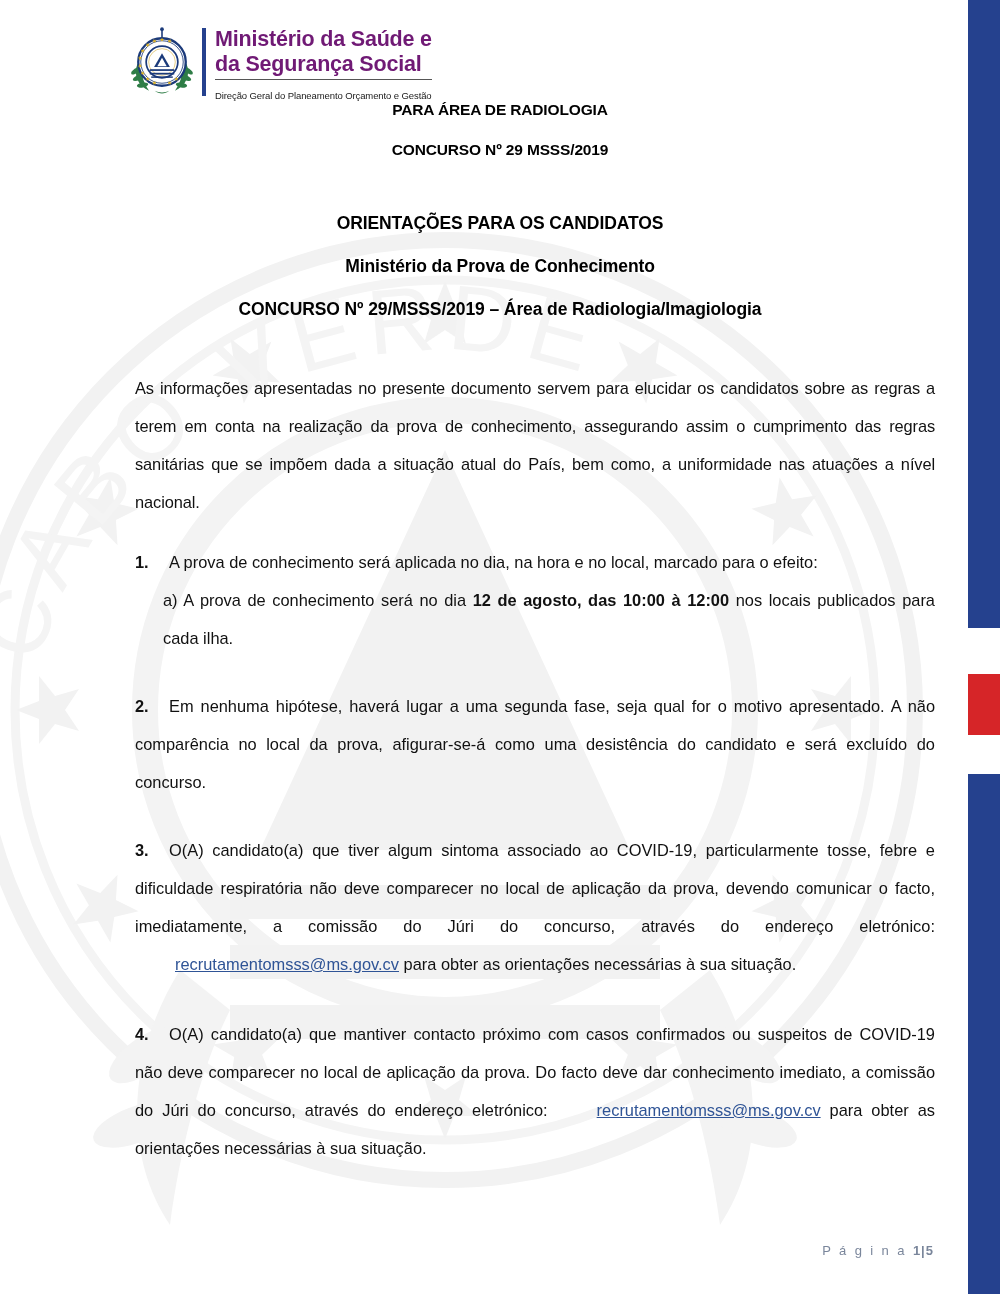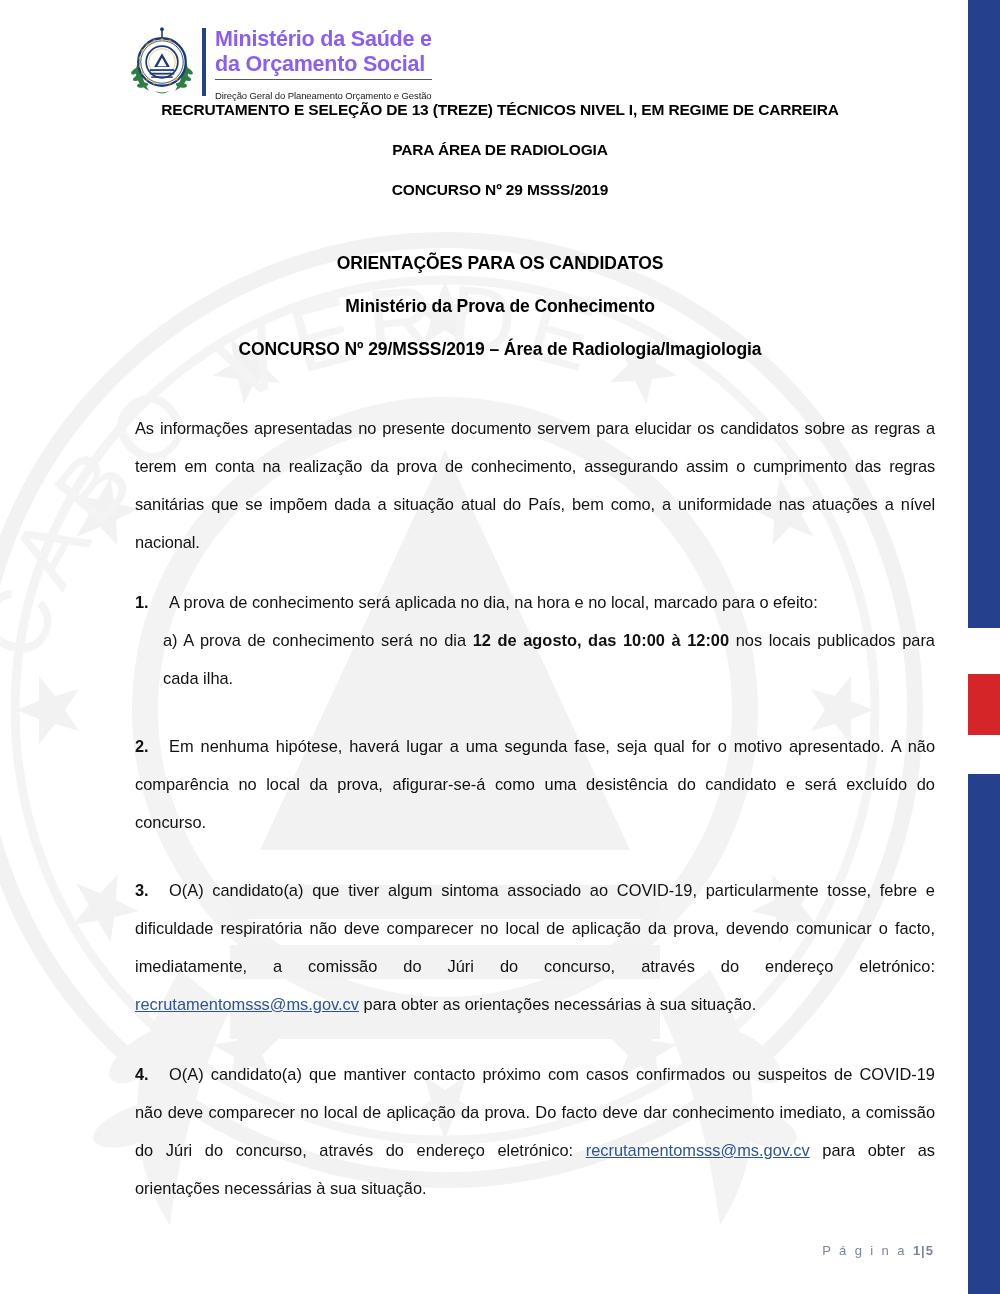--- a/index.html
+++ b/index.html
@@ -57,21 +57,21 @@
     align-self: stretch;
     margin: 2px 9px 0 4px;
     height: 68px;
   }
   #logo-text { padding-top: 1px; }
   #logo-line1, #logo-line2 {
     font-family: "Liberation Sans", sans-serif;
     font-weight: bold;
     font-size: 21.5px;
     line-height: 25px;
-    color: #8b5cf6;
+    color: #701a75;
     letter-spacing: -0.2px;
     white-space: nowrap;
   }
   #logo-sub {
     font-family: "Liberation Sans", sans-serif;
     font-size: 9.5px;
     color: #1a1a1a;
     border-top: 1px solid #555;
     padding-top: 10px;
     margin-top: 2px;
@@ -146,20 +146,21 @@
     text-align: justify;
     font-size: 16.4px;
     line-height: 38px;
   }
   .first-line-pad { text-indent: 34px; }
 
   b.strong { font-weight: bold; }
   a.maillink {
     color: #2f5496;
     text-decoration: underline;
+    margin-left: 40px;
   }
 
   #footer-page {
     position: absolute;
     right: 66px;
     top: 1243px;
     font-size: 13px;
     letter-spacing: 2.4px;
     color: #7a869b;
     z-index: 2;
@@ -323,29 +324,28 @@
 
       <rect x="33" y="60" width="34" height="2.4" fill="#1b3a7a"></rect>
       <rect x="33" y="65" width="34" height="2.4" fill="#1b3a7a"></rect>
       <rect x="35" y="70" width="30" height="2.0" fill="#1b3a7a"></rect>
     </svg>
 
     <div id="logo-divider"></div>
 
     <div id="logo-text">
       <div id="logo-line1">Ministério da Saúde e</div>
-      <div id="logo-line2">da Orçamento Social</div>
+      <div id="logo-line2">da Segurança Social</div>
       <div id="logo-sub">Direção Geral do Planeamento Orçamento e Gestão</div>
     </div>
   </div>
 
   <div id="content">
 
     <div id="head-group">
-      <div class="heading-block">RECRUTAMENTO E SELEÇÃO DE 13 (TREZE) TÉCNICOS NIVEL I, EM REGIME DE CARREIRA</div>
       <div class="heading-block">PARA ÁREA DE RADIOLOGIA</div>
       <div class="heading-block">CONCURSO Nº 29 MSSS/2019</div>
     </div>
 
     <div id="title-group">
       <div class="title-line">ORIENTAÇÕES PARA OS CANDIDATOS</div>
       <div class="title-line">Ministério da Prova de Conhecimento</div>
       <div class="title-line">CONCURSO Nº 29/MSSS/2019 – Área de Radiologia/Imagiologia</div>
     </div>
 

